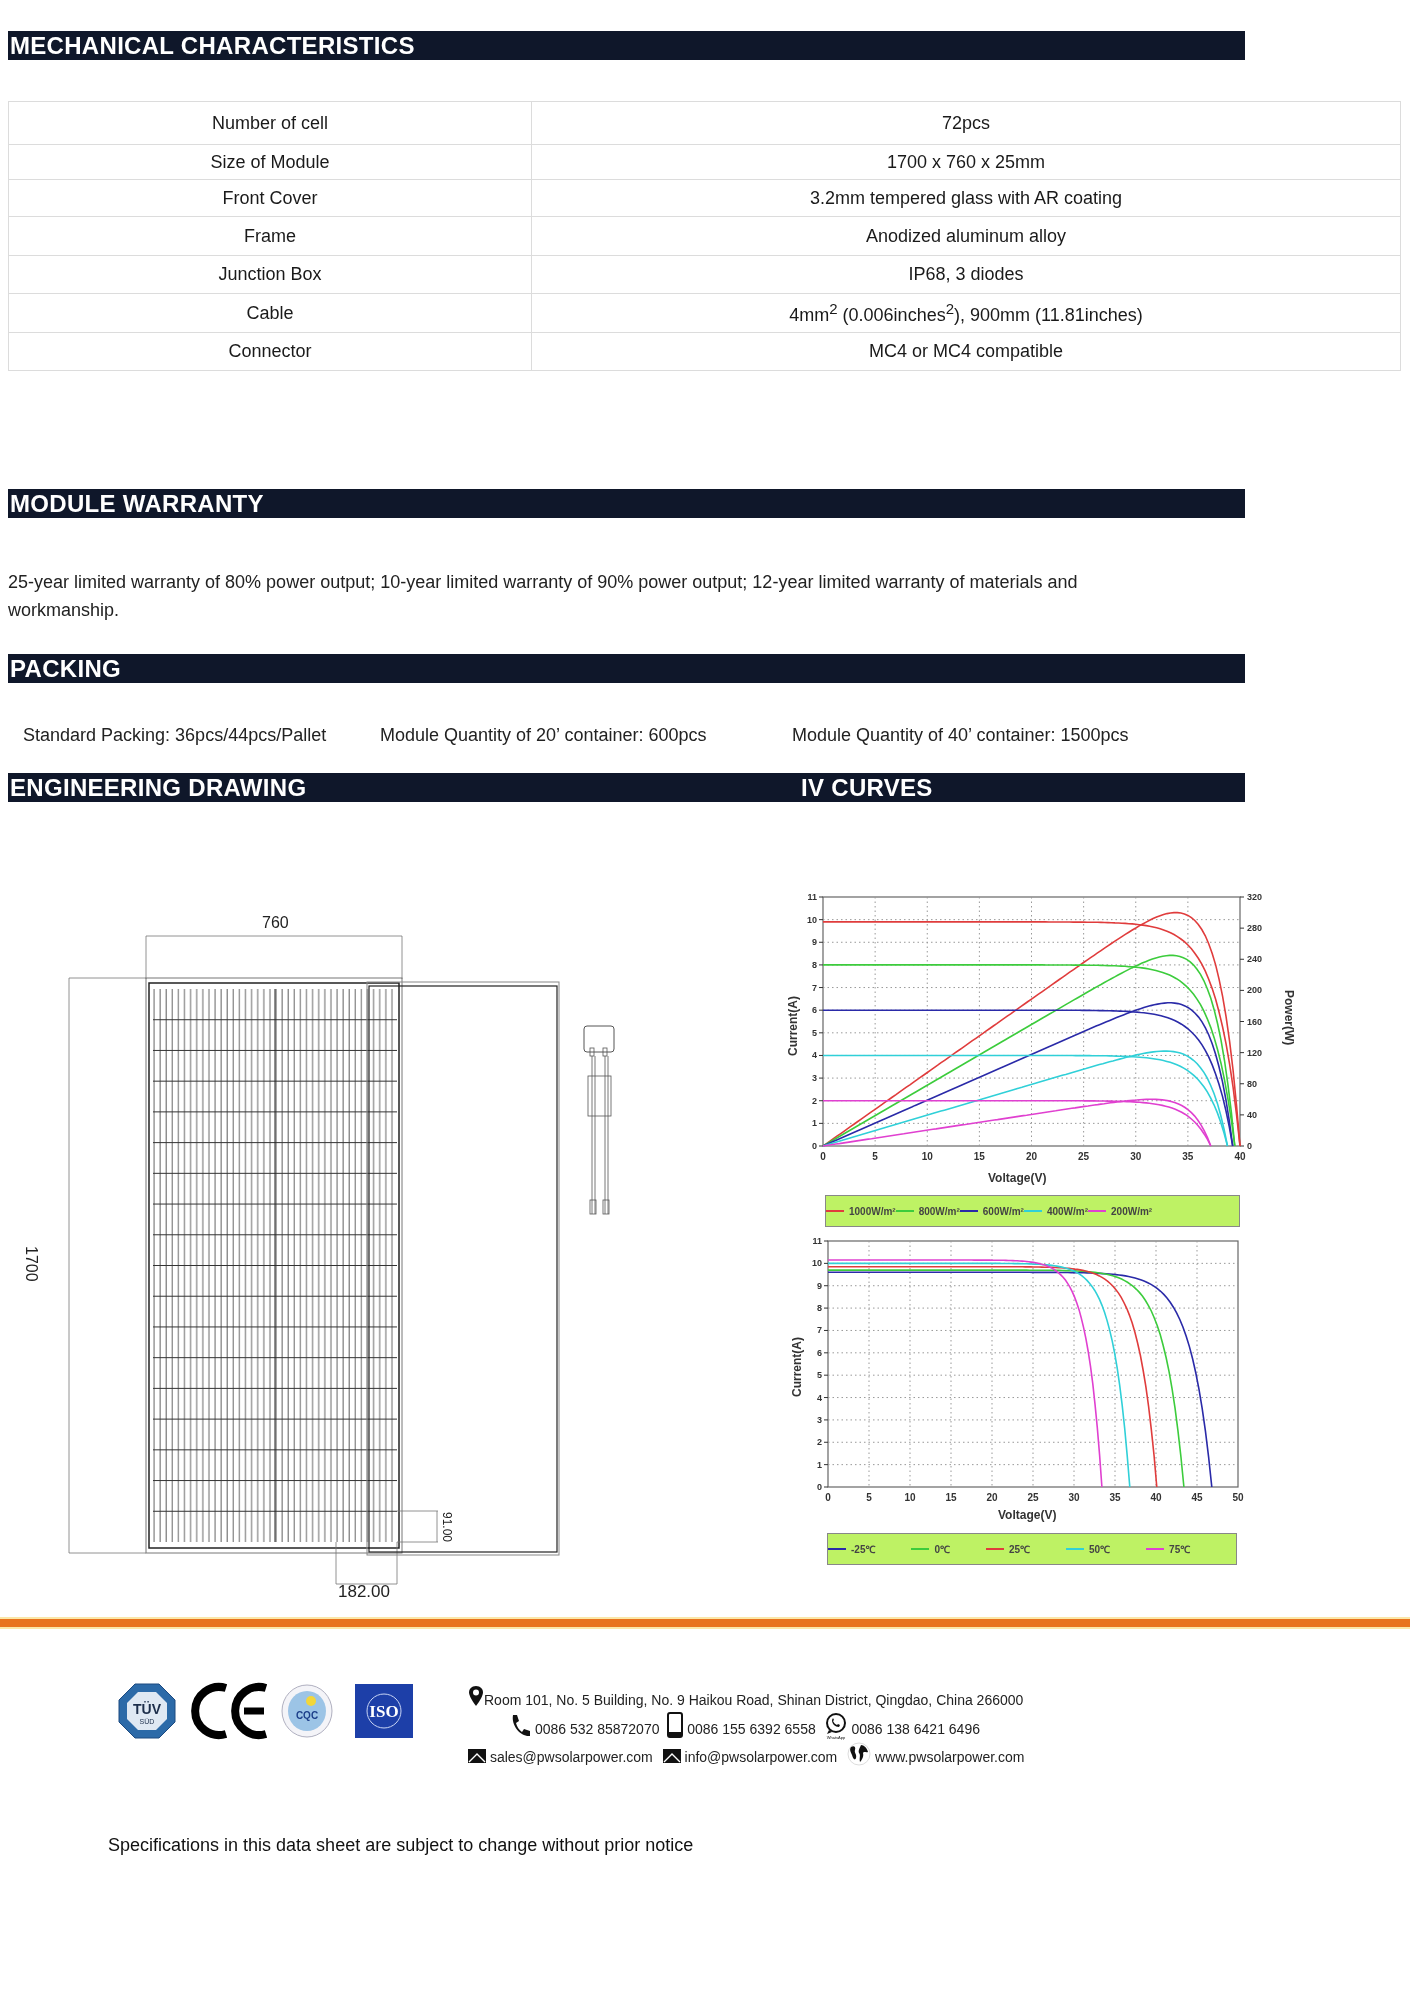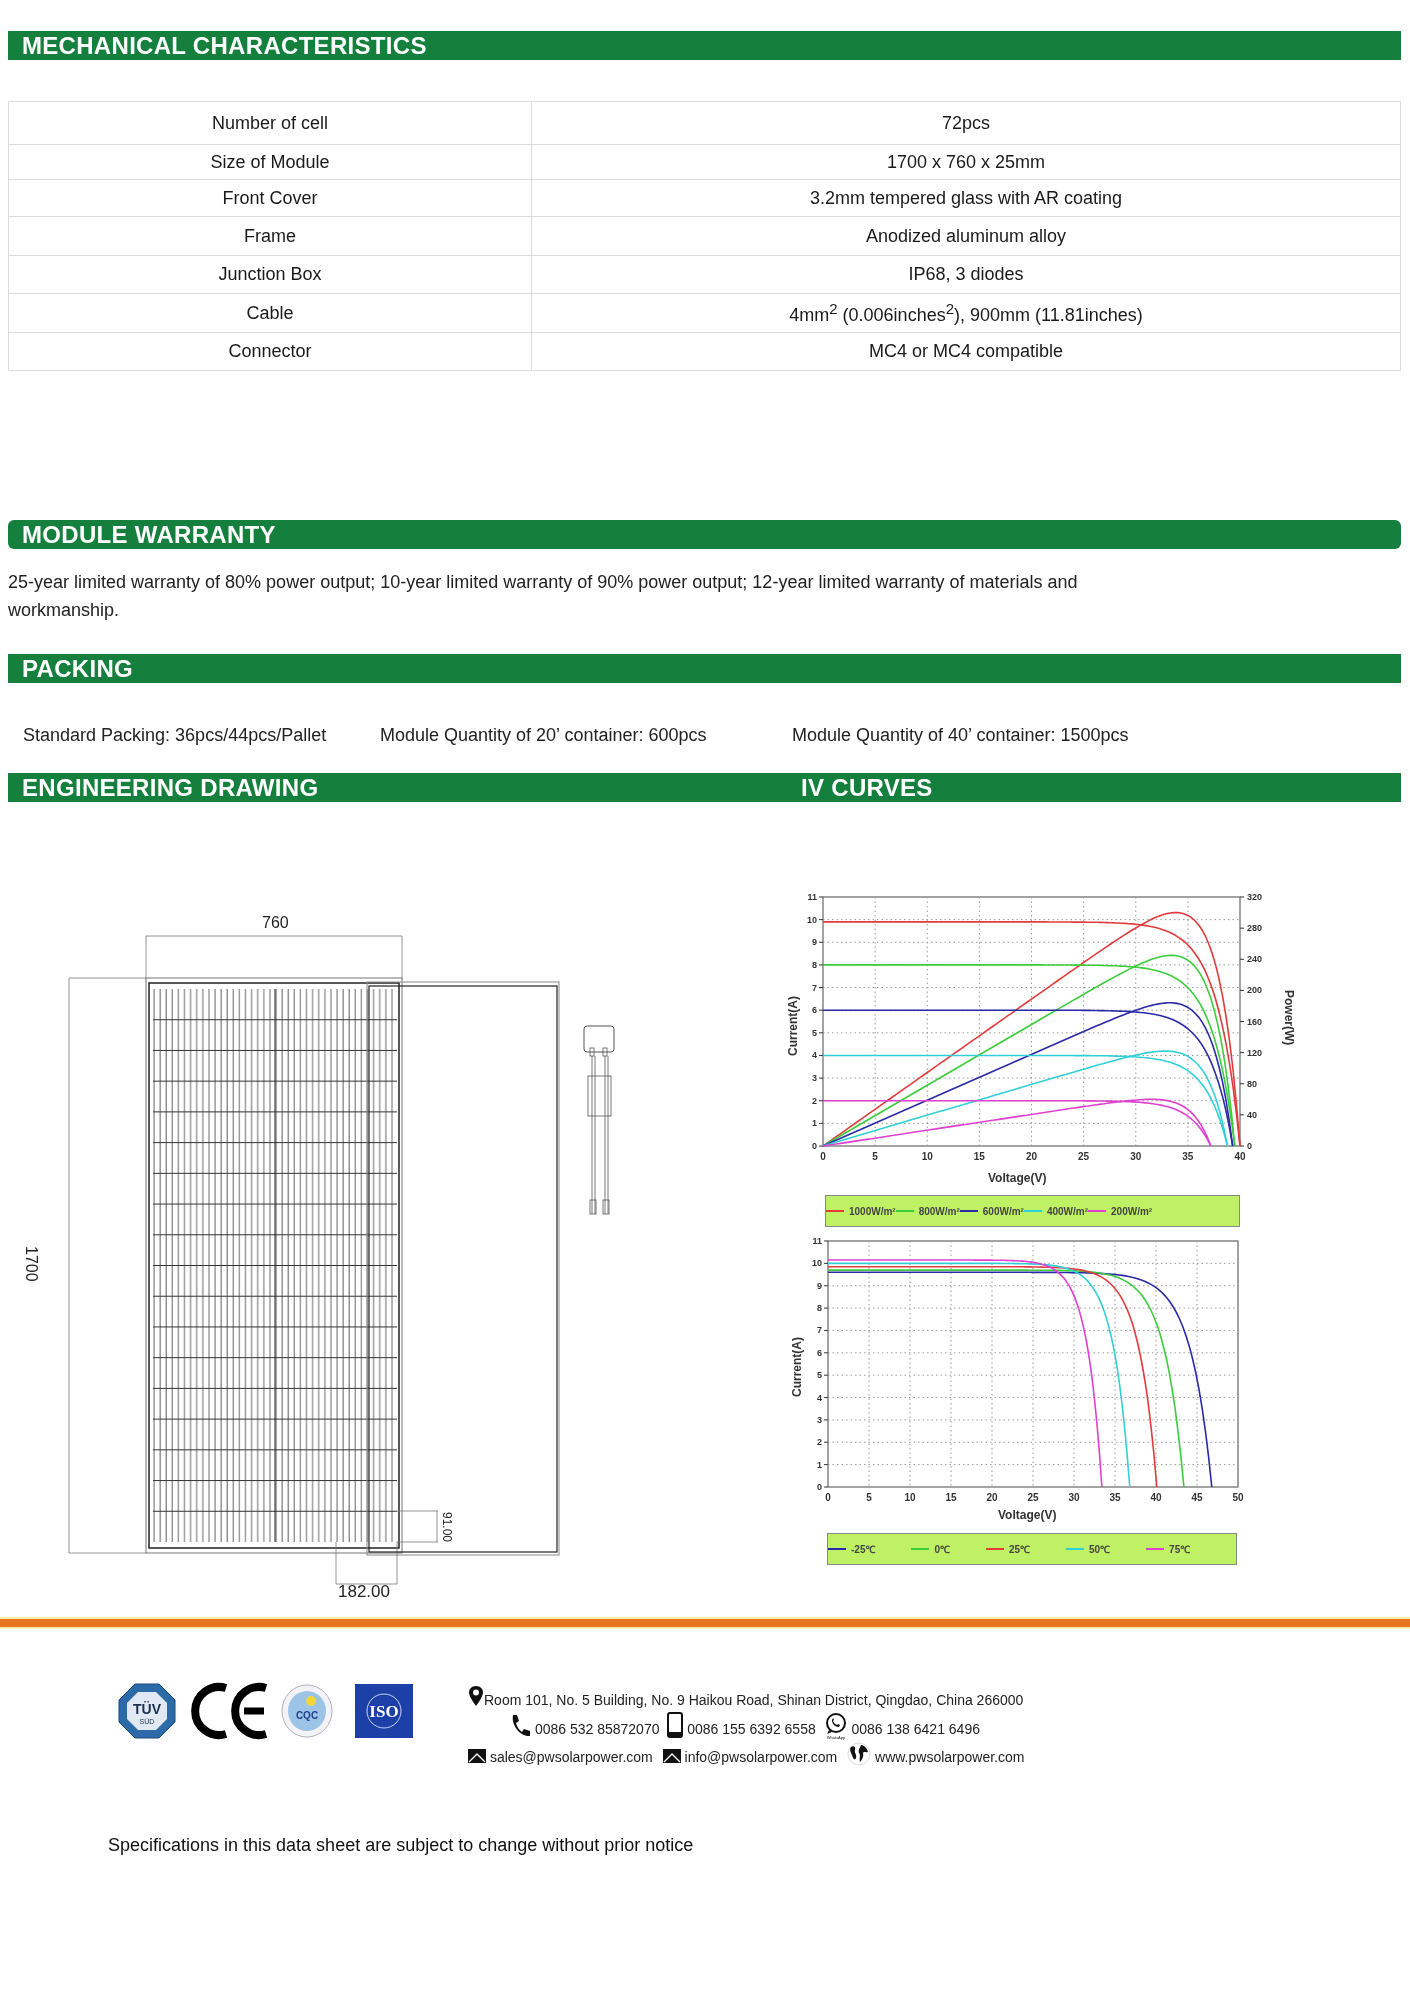--- a/index.html
+++ b/index.html
@@ -1,17 +1,17 @@
 <!DOCTYPE html>
 <html><head>
 <meta charset="utf-8">
 <style>
   html,body{margin:0;padding:0;background:#fff;}
   body{width:1410px;height:1993px;position:relative;overflow:hidden;font-family:"Liberation Sans",sans-serif;color:#1a1a1a;}
-  .band{position:absolute;left:8px;width:1393px;height:29px;background:#15803d;color:#fff;font-weight:bold;font-size:24px;line-height:29px;padding-left:14px;box-sizing:border-box;letter-spacing:0.3px;}
+  .band{position:absolute;left:8px;width:1237px;height:29px;background:#0f172a;color:#fff;font-weight:bold;font-size:24px;line-height:29px;padding-left:2px;box-sizing:border-box;letter-spacing:0.3px;}
   .band .right{position:absolute;left:793px;top:0;}
   table.spec{position:absolute;left:8px;top:101px;width:1393px;border-collapse:collapse;font-size:18px;}
   table.spec td{border:1px solid #dcdcdc;text-align:center;padding:0;}
   table.spec td.k{width:522px;}
   .para{position:absolute;left:8px;font-size:18px;line-height:28px;color:#222;}
   .pack{position:absolute;top:725px;font-size:18px;color:#222;white-space:nowrap;}
   .abs{position:absolute;}
   .orange{position:absolute;left:0;top:1619px;width:1410px;height:8px;background:#e8731e;box-shadow:0 -2px 0 #fbe7a8,0 2px 0 #fbe7a8;}
   .contact{position:absolute;font-size:14px;color:#222;white-space:nowrap;}
   .note{position:absolute;left:108px;top:1835px;font-size:18px;color:#111;}
@@ -51,21 +51,21 @@
         <td class="k">Cable</td>
         <td><span>4mm</span><sup style="font-size: 15px;">2</sup><span> (0.006inches</span><sup style="font-size: 15px;">2</sup><span>), 900mm (11.81inches)</span></td>
       </tr>
       <tr style="height: 38px;">
         <td class="k">Connector</td>
         <td>MC4 or MC4 compatible</td>
       </tr>
     </tbody>
 </table>
 
-<div class="band" style="top:520px;border-radius:6px;"><span>MODULE WARRANTY</span></div>
+<div class="band" style="top:489px;"><span>MODULE WARRANTY</span></div>
 <div class="para" style="top:568px;width:1140px;">25-year limited warranty of 80% power output; 10-year limited warranty of 90% power output; 12-year limited warranty of materials and workmanship.</div>
 
 <div class="band" style="top:654px;"><span>PACKING</span></div>
 <div class="pack" style="left:23px;">Standard Packing: 36pcs/44pcs/Pallet</div>
 <div class="pack" style="left:380px;">Module Quantity of 20’ container: 600pcs</div>
 <div class="pack" style="left:792px;">Module Quantity of 40’ container: 1500pcs</div>
 
 <div class="band" style="top:773px;">
   <span>ENGINEERING DRAWING</span>
   <span class="right">IV CURVES</span>

